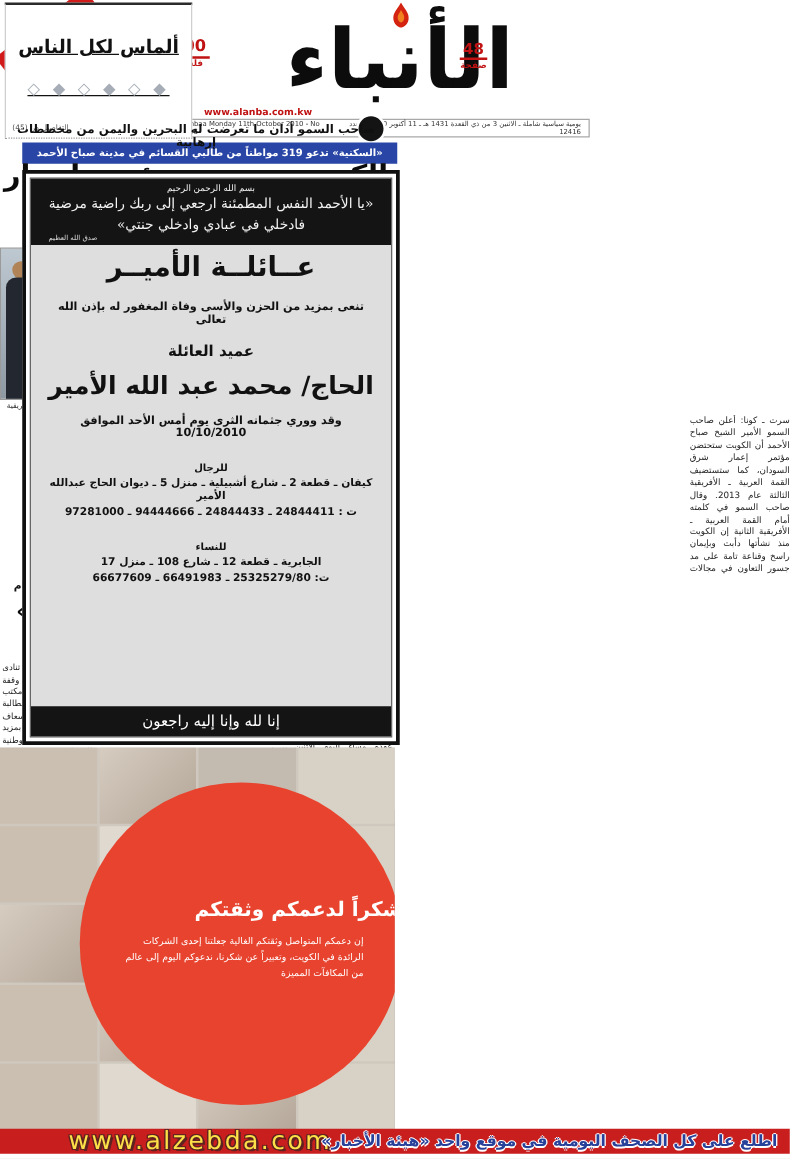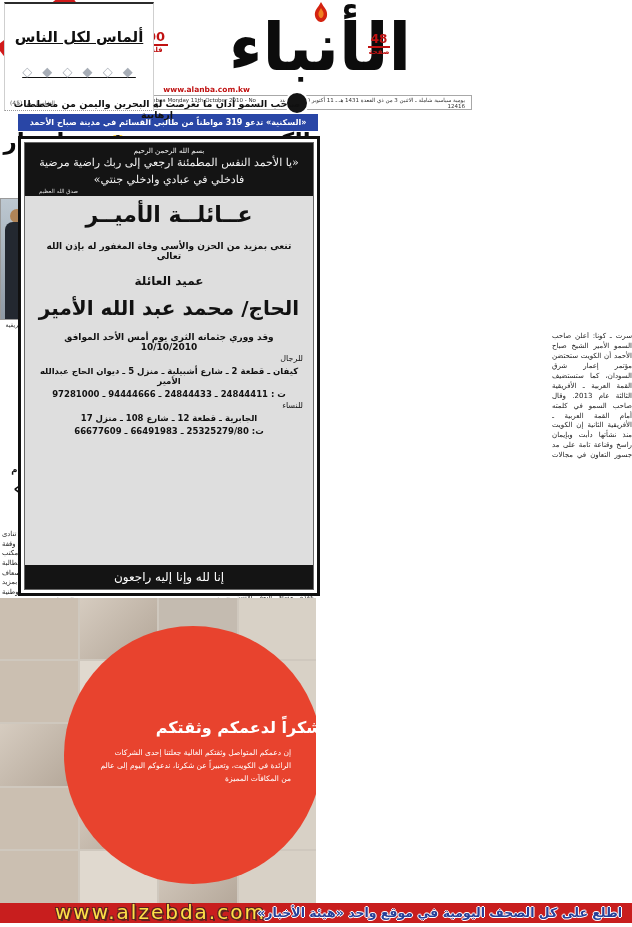--- a/index.html
+++ b/index.html
@@ -100,21 +100,21 @@
   .obit .bsm{font-size:7px;}
   .obit .verse{font-family:"DejaVu Serif",serif;font-size:11px;line-height:1.5;}
   .obit .sdq{font-size:5.5px;text-align:left;padding-left:8px;color:#ddd;}
   .obit .bodyc{text-align:center;padding:6px 10px;}
   .fam{font-size:22px;font-weight:900;letter-spacing:1px;}
   .ln1{font-size:9px;font-weight:bold;margin-top:14px;}
   .amid{font-size:12px;font-weight:900;margin-top:13px;}
   .dname{font-size:20px;font-weight:900;margin-top:8px;}
   .ln2{font-size:9px;font-weight:bold;margin-top:12px;}
   .taz{font-size:13px;font-weight:900;margin-top:13px;}
-  .sect{font-size:8px;font-weight:400;margin-top:2px;text-align:right;}
+  .sect{font-size:8px;font-weight:700;margin-top:18px;}
   .addr{font-size:8.5px;font-weight:bold;margin-top:3px;}
   .obit .ft{position:absolute;left:0;right:0;bottom:0;background:#141414;color:#fff;text-align:center;
             font-family:"DejaVu Serif",serif;font-size:12px;padding:5px 0;}
 
   
   .zain{overflow:hidden;background:#cfc8be;}
   .tiles{position:absolute;inset:0;display:grid;grid-template-columns:repeat(4,1fr);grid-template-rows:repeat(5,1fr);gap:2px;}
   .tiles b{display:block;}
   .tiles b:nth-child(4n+1){background:#d8d1c6;} .tiles b:nth-child(4n+2){background:#c4bbb0;}
   .tiles b:nth-child(4n+3){background:#e0d9cf;} .tiles b:nth-child(4n){background:#cbbfb1;}

